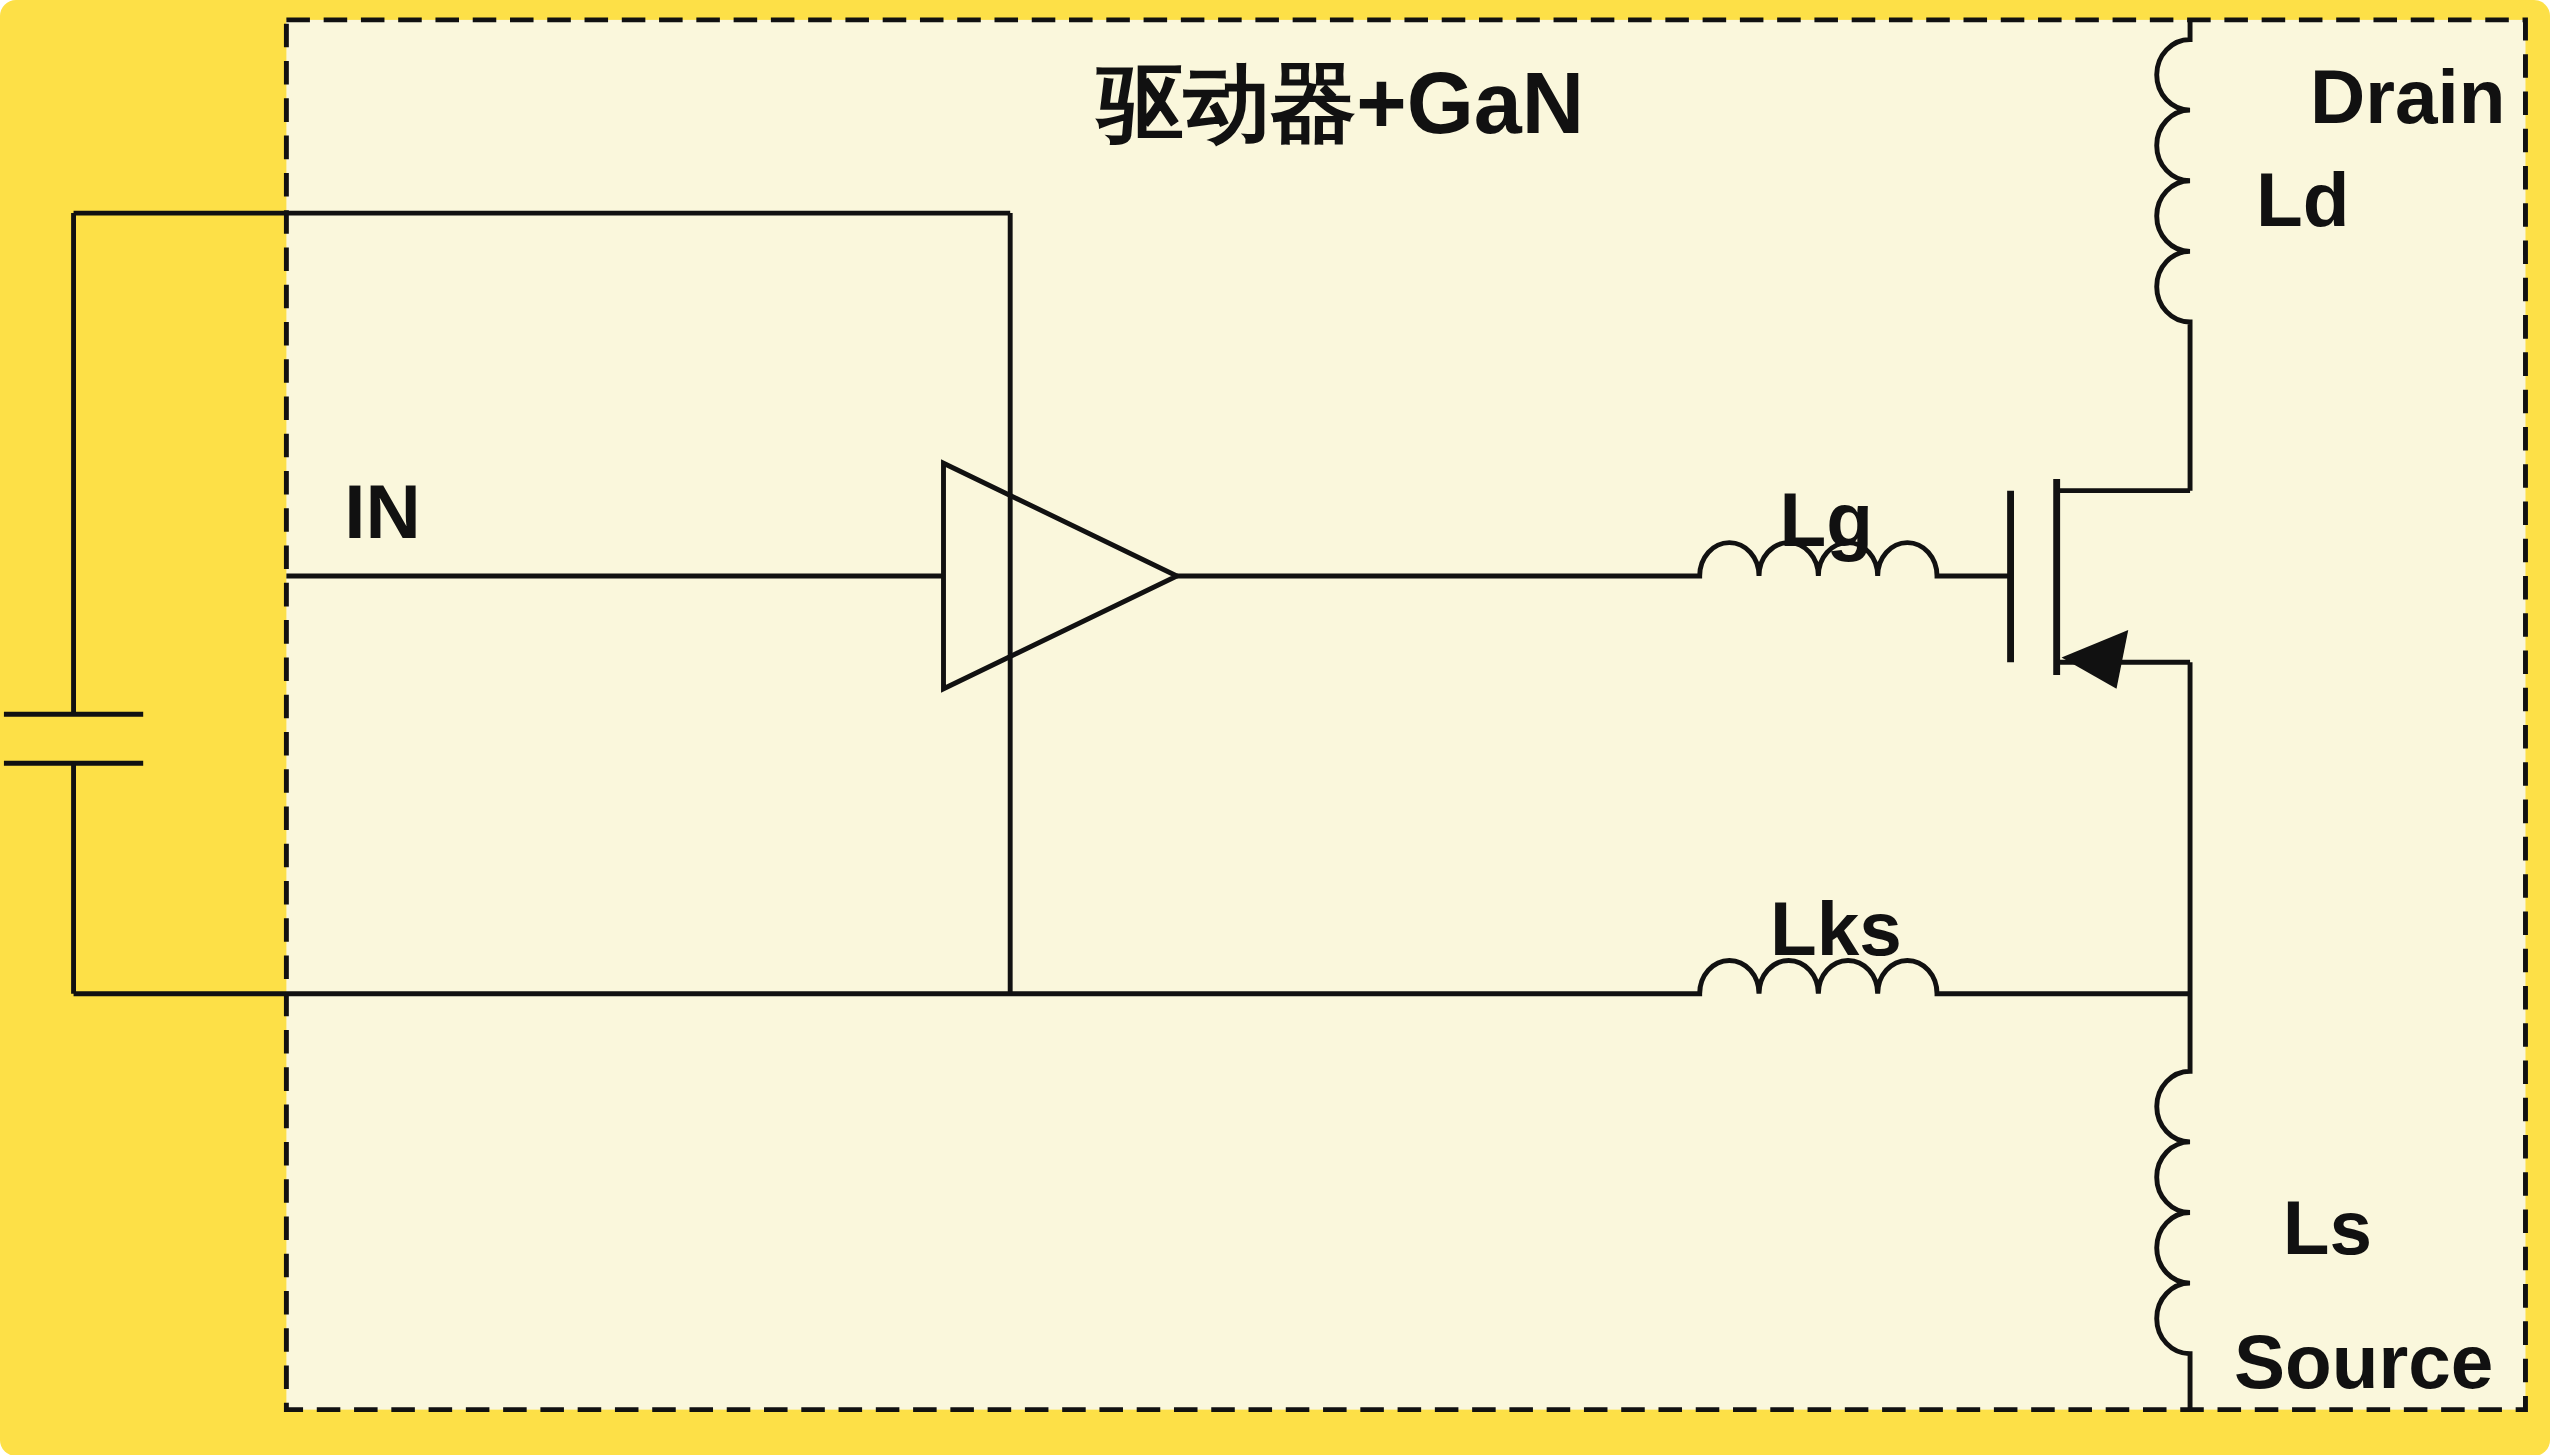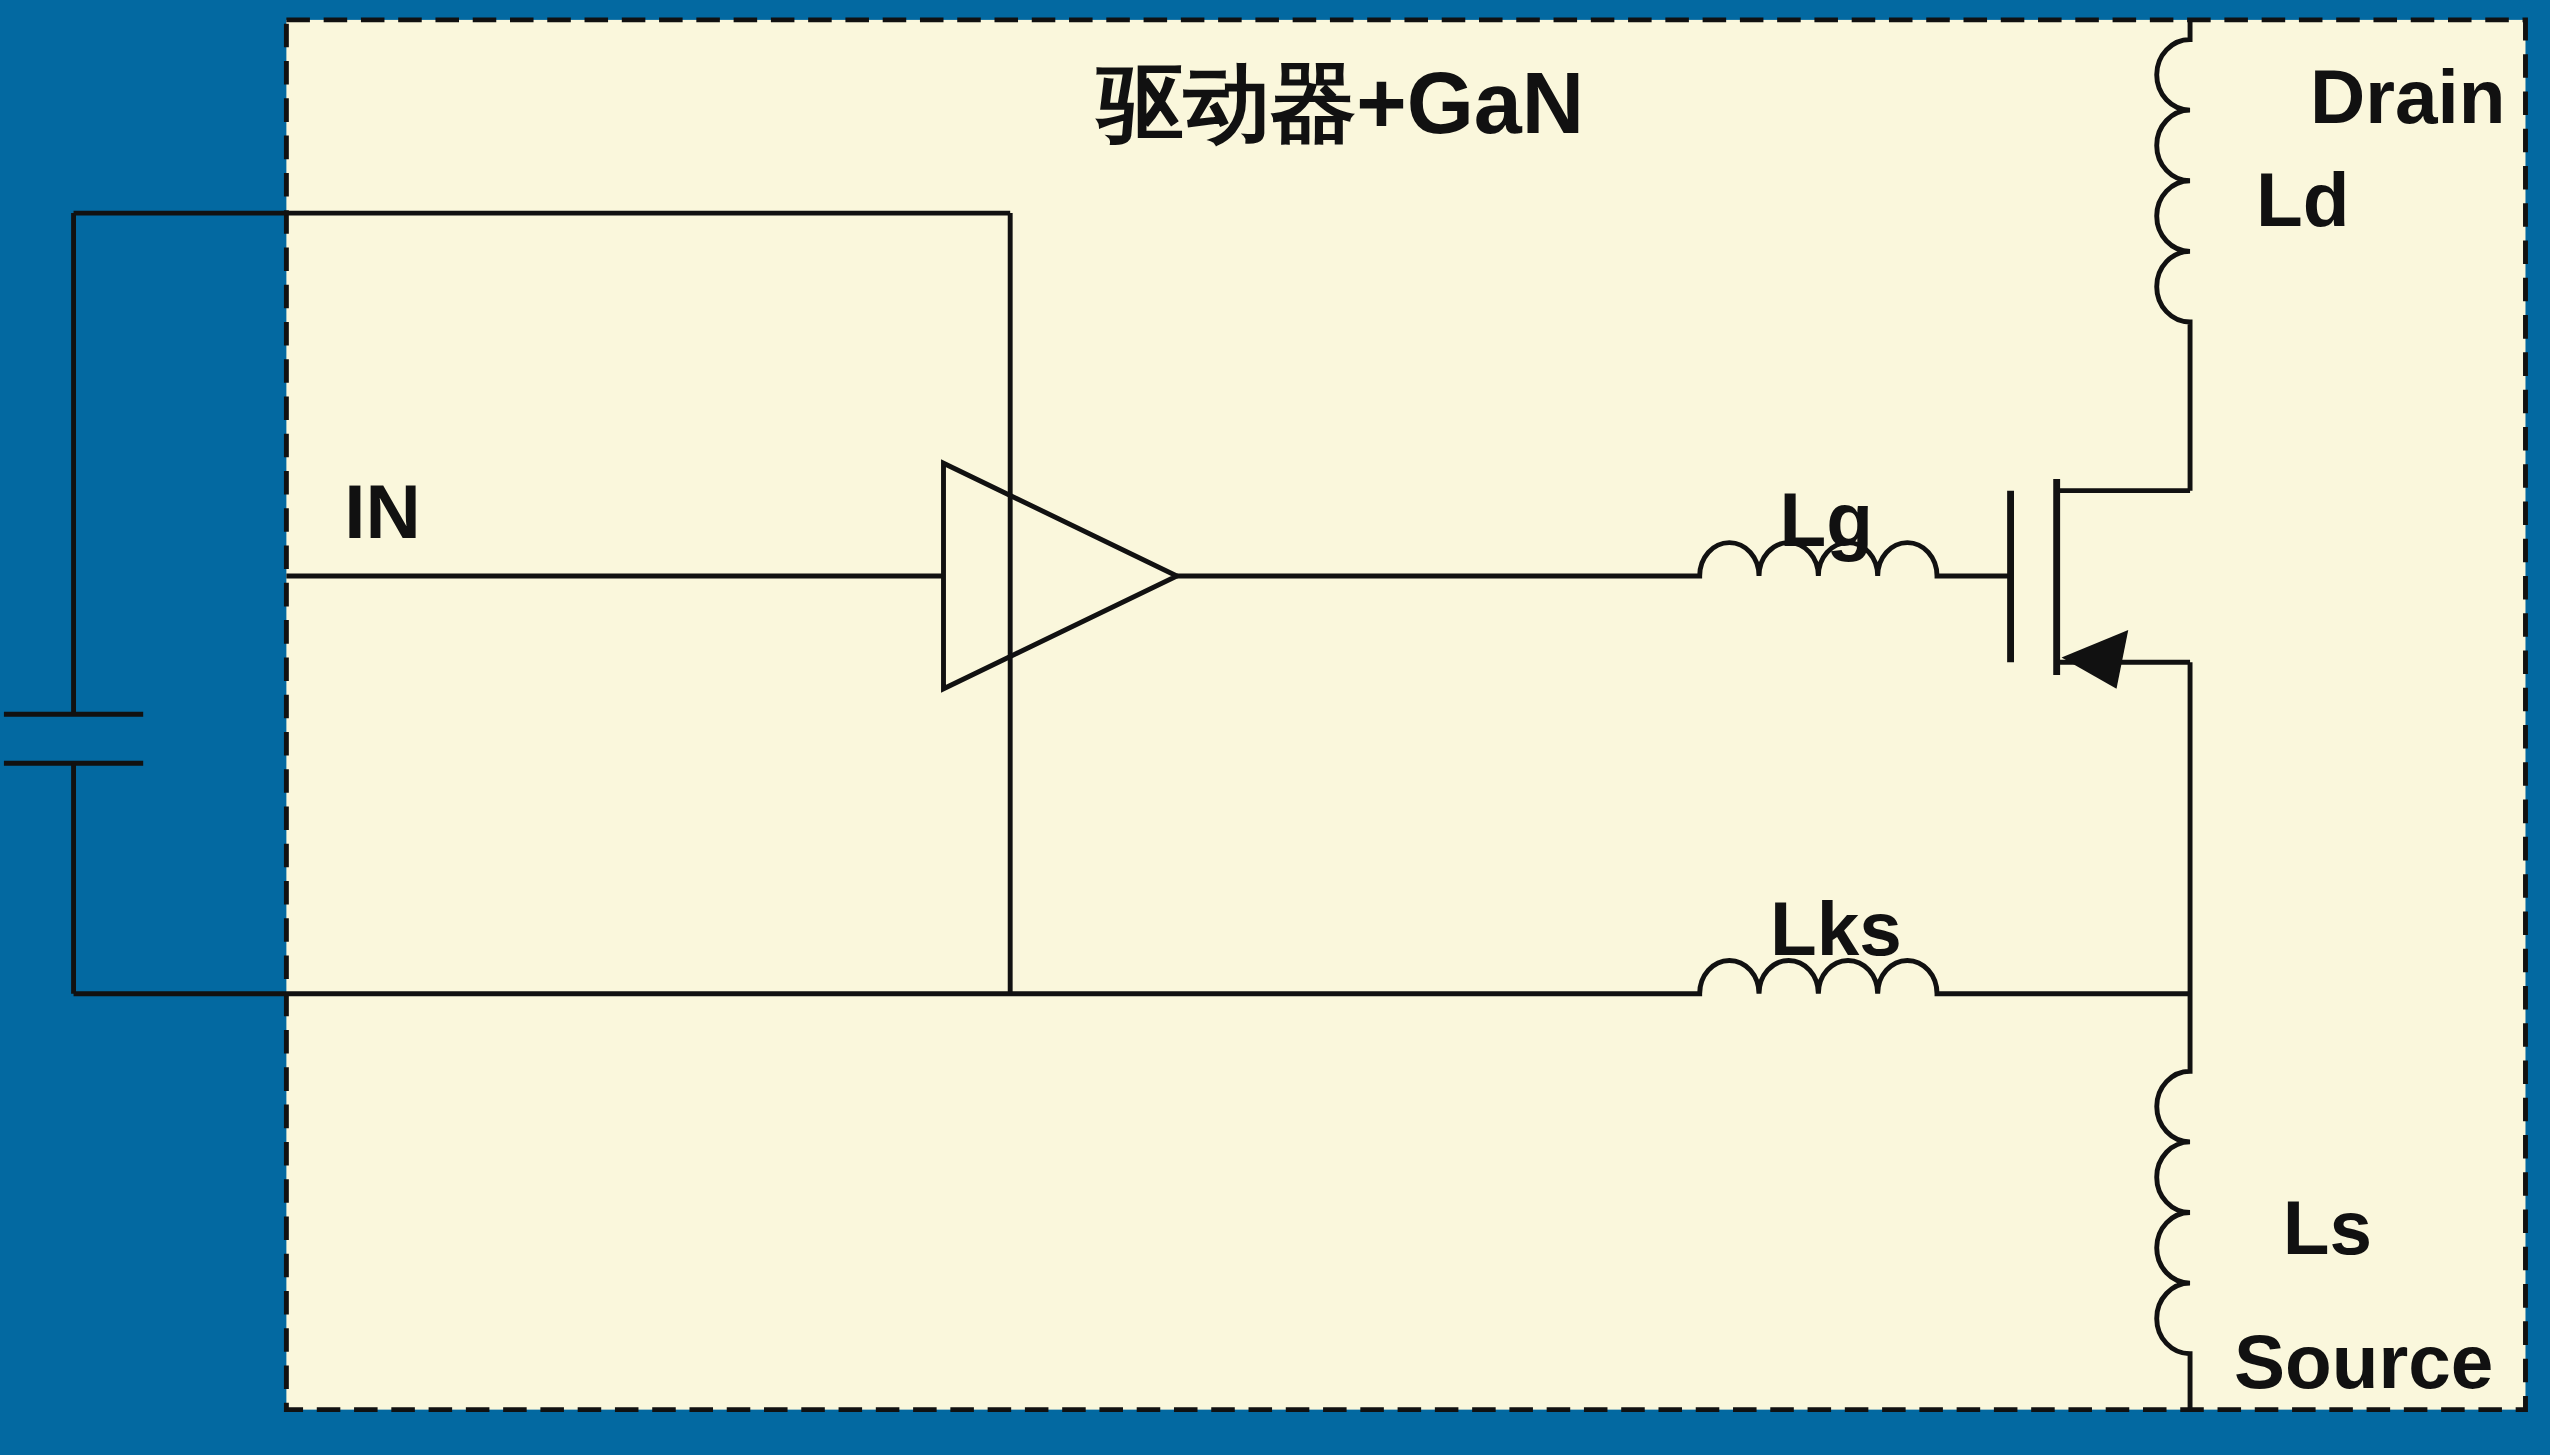--- a/index.html
+++ b/index.html
@@ -4,22 +4,23 @@
 <style>
   html, body {
     margin: 0;
     padding: 0;
     background: #ffffff;
   }
   .stage {
     width: 2550px;
     height: 1456px;
     position: relative;
-    background: #0369a1;
+    background: #fde047;
     overflow: hidden;
+    border-radius: 16px;
   }
   svg { display: block; }
   .wire {
     fill: none;
     stroke: #111111;
     stroke-width: 5;
     stroke-linecap: butt;
     stroke-linejoin: miter;
   }
   .bar {

